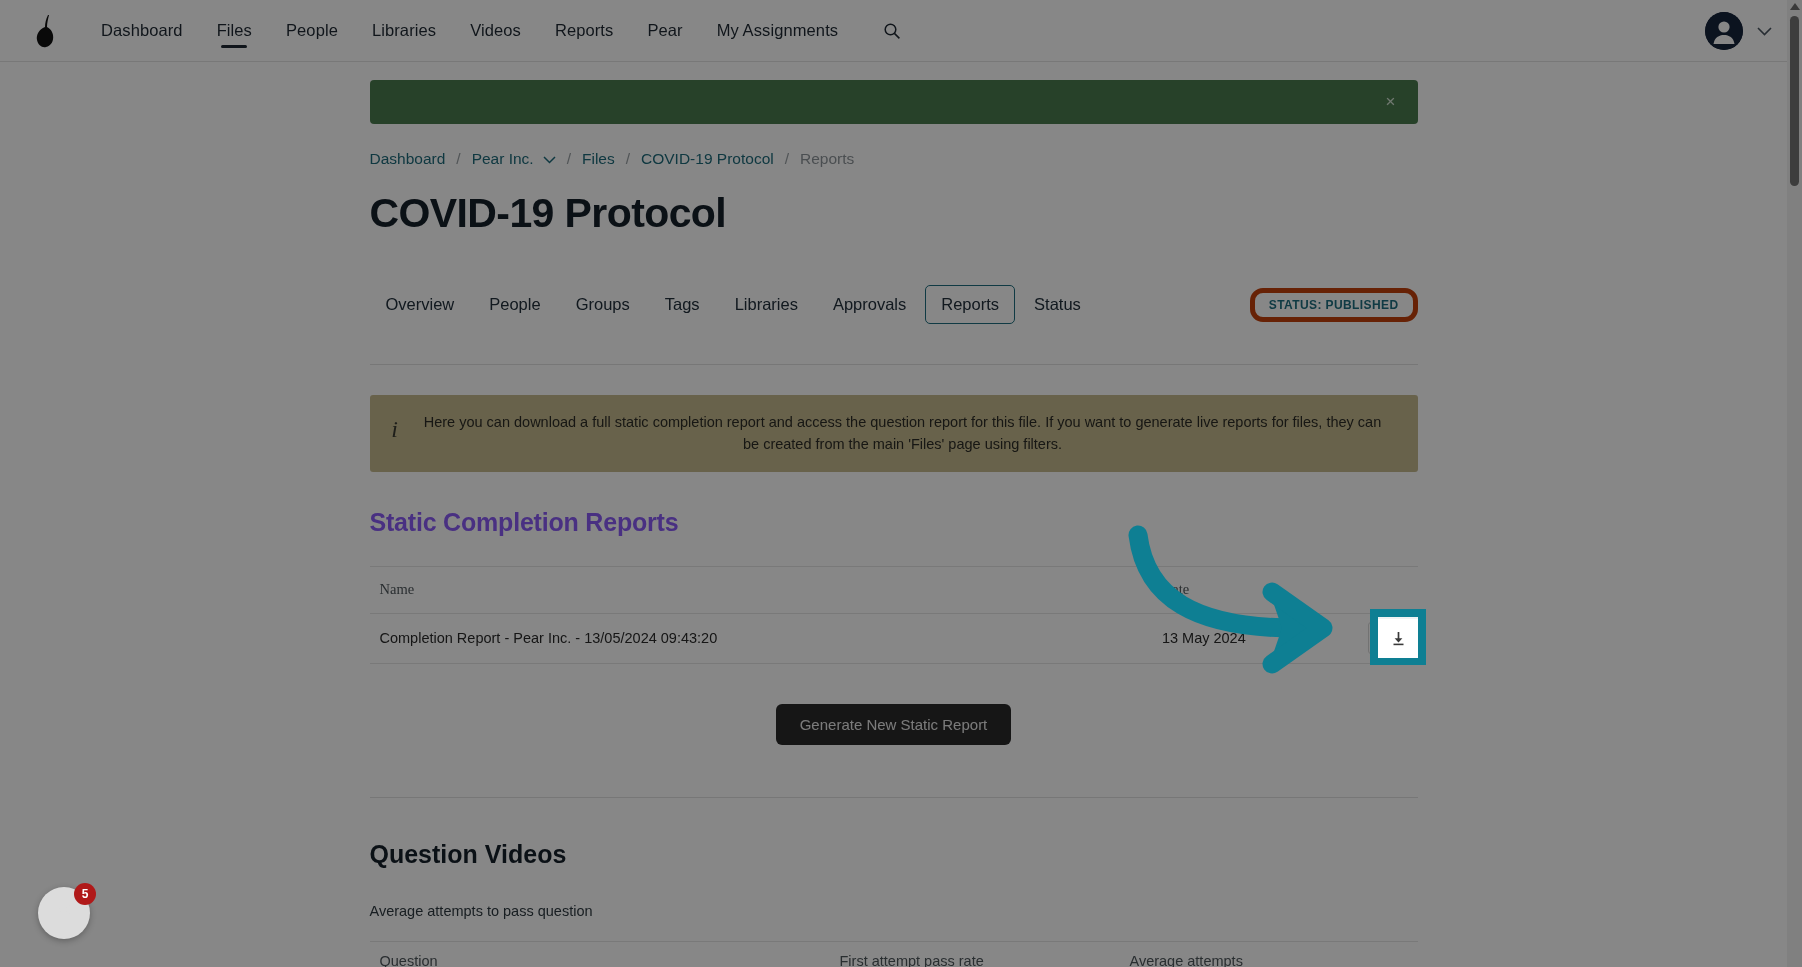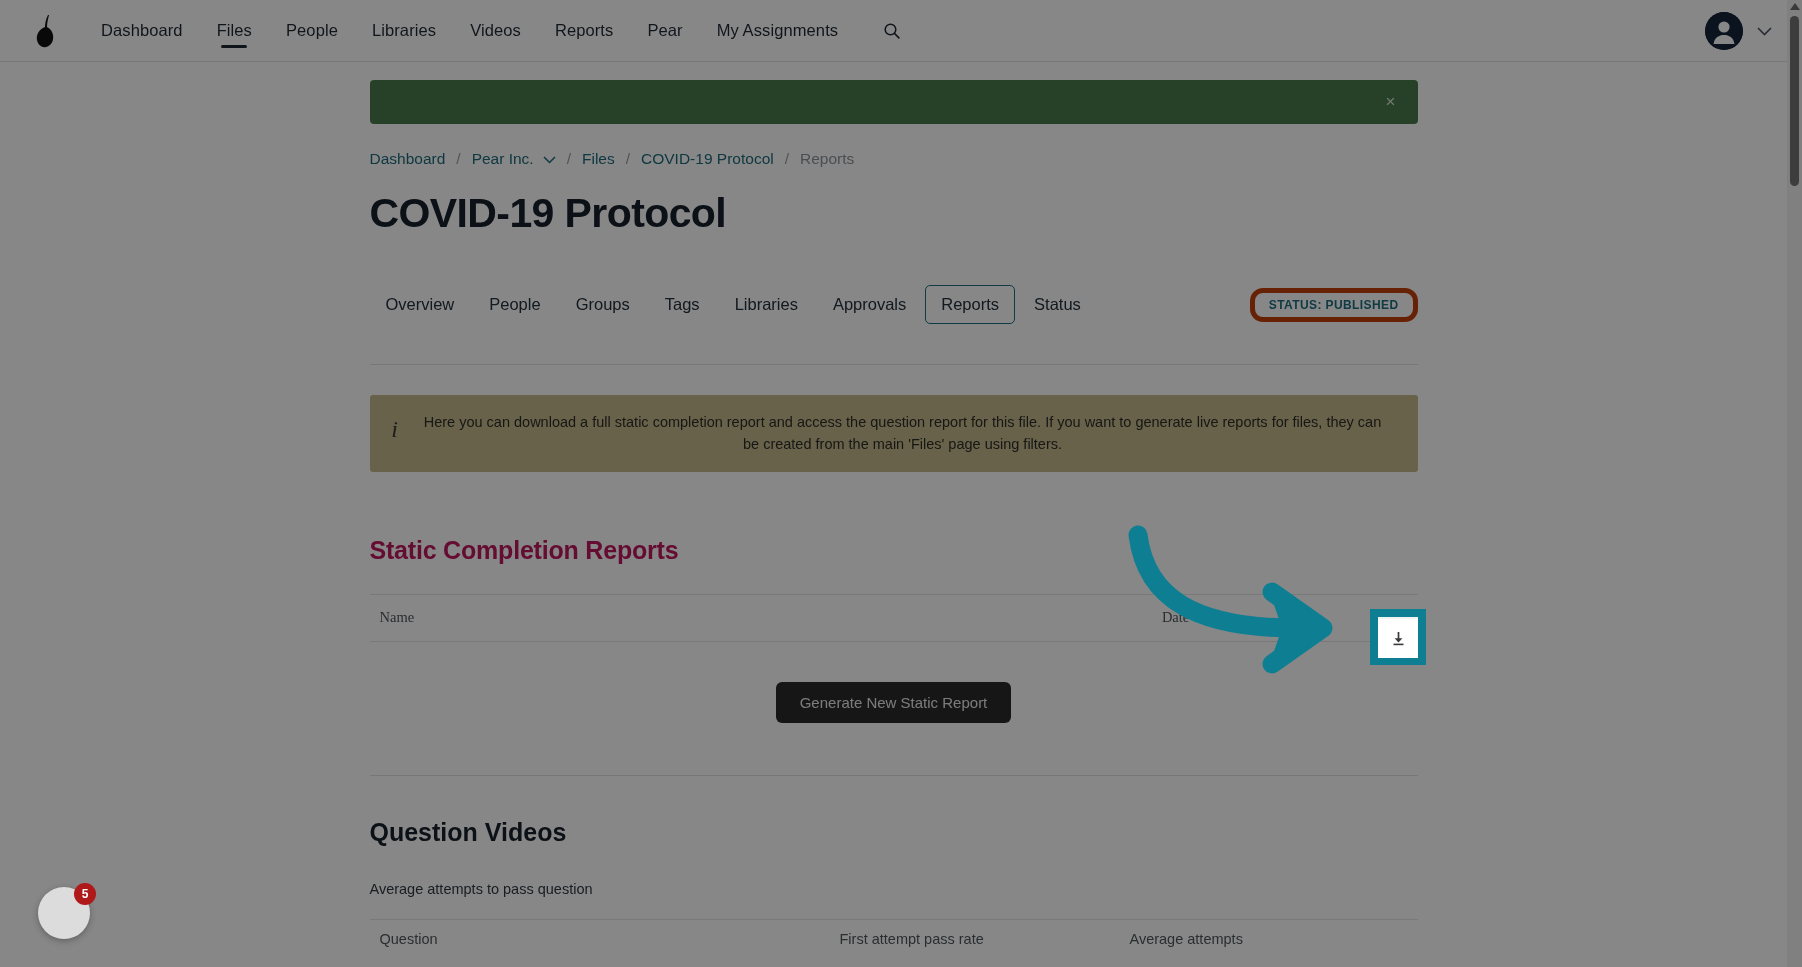--- a/index.html
+++ b/index.html
@@ -188,22 +188,22 @@
     width: 14px; text-align: center;
   }
   .notice-text {
     font-size: 14.5px; color: #2d2d26; line-height: 1.55;
     max-width: 970px;
     text-align: center;
   }
 
   
   .section-heading {
-    margin-top: 64px;
-    font-size: 25px; font-weight: bold; color: #be185d;
+    margin-top: 36px;
+    font-size: 25px; font-weight: bold; color: #8b5cf6;
     letter-spacing: -.2px;
   }
 
   
   .table { width: 1048px; margin-top: 29px; }
   .table-head-row {
     display: flex; align-items: center;
     height: 48px;
     border-top: 1px solid #e4e4e4;
     border-bottom: 1px solid #e4e4e4;
@@ -425,20 +425,33 @@
       </div>
 
       <div class="section-heading">Static Completion Reports</div>
 
       <div class="table">
         <div class="table-head-row">
           <div class="col-name th">Name</div>
           <div class="col-date th">Date</div>
           <div class="col-action"></div>
         </div>
+        <div class="table-row">
+          <div class="col-name">Completion Report - Pear Inc. - 13/05/2024 09:43:20</div>
+          <div class="col-date">13 May 2024</div>
+          <div class="col-action">
+            <div class="dl-btn">
+              <svg width="15" height="15" viewBox="0 0 15 15">
+                <line x1="7.5" y1="1" x2="7.5" y2="8.6" stroke="#3a3a3a" stroke-width="1.7"></line>
+                <polygon points="3.6,7.2 11.4,7.2 7.5,11.6" fill="#3a3a3a"></polygon>
+                <line x1="2.5" y1="13.4" x2="12.5" y2="13.4" stroke="#3a3a3a" stroke-width="1.6"></line>
+              </svg>
+            </div>
+          </div>
+        </div>
       </div>
 
       <div class="gen-wrap">
         <button class="gen-btn">Generate New Static Report</button>
       </div>
 
       <div class="q-divider"></div>
 
       <div class="q-heading">Question Videos</div>
       <div class="q-sub">Average attempts to pass question</div>

